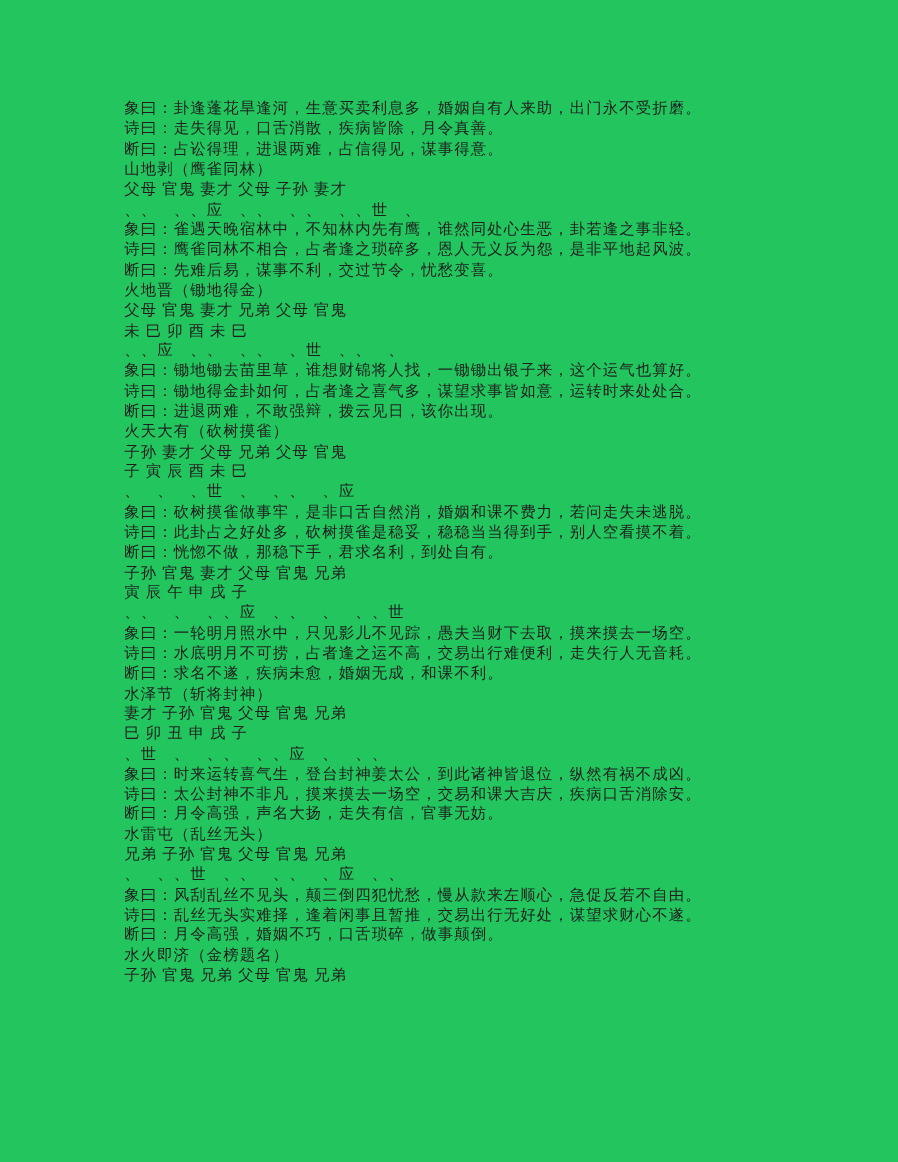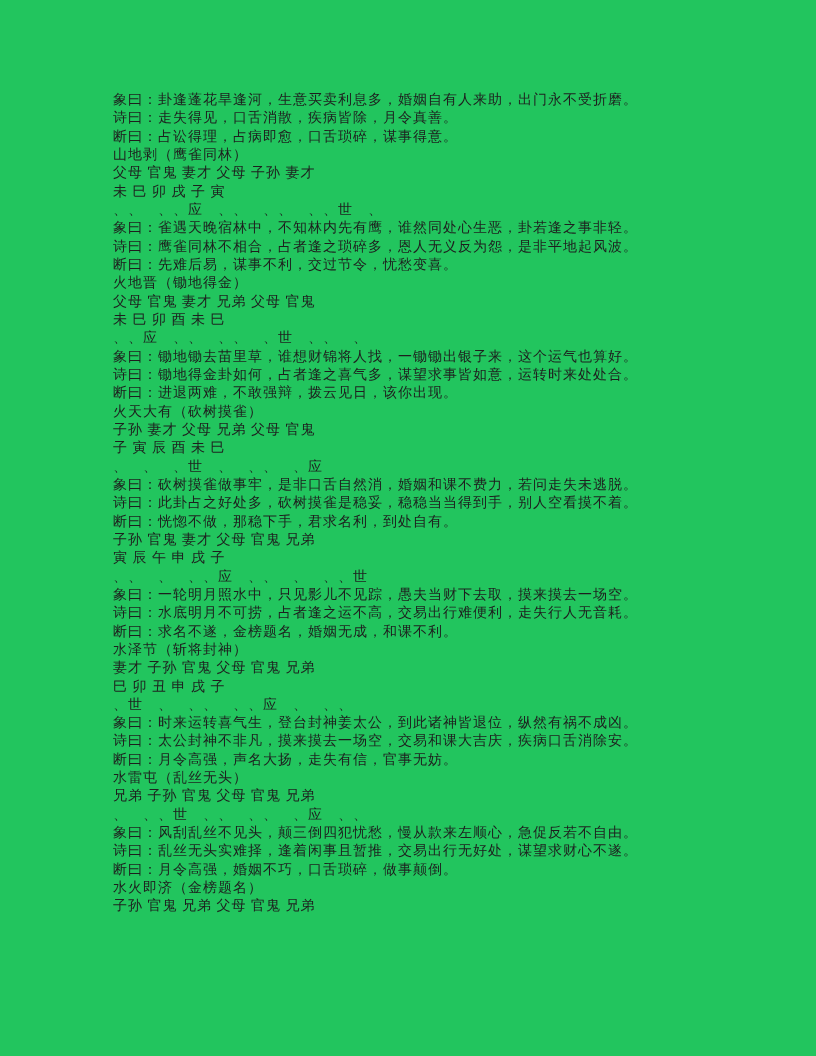--- a/index.html
+++ b/index.html
@@ -38,25 +38,24 @@
   }
 </style>
 </head>
 <body>
 
 <div class="page">
   <div class="doc">
 
     <div class="line">象曰：卦逢蓬花旱逢河，生意买卖利息多，婚姻自有人来助，出门永不受折磨。</div>
     <div class="line">诗曰：走失得见，口舌消散，疾病皆除，月令真善。</div>
-    <div class="line">断曰：占讼得理，占病即愈，口舌琐碎，谋事得意。</div>
+    <div class="line">断曰：占讼得理，进退两难，占信得见，谋事得意。</div>
 
     <div class="line">山地剥（鹰雀同林）</div>
     <div class="line">父母 官鬼 妻才 父母 子孙 妻才</div>
-    <div class="line">未 巳 卯 戌 子 寅</div>
     <div class="line">、、　、、应　、、　、、　、、世　、</div>
     <div class="line">象曰：雀遇天晚宿林中，不知林内先有鹰，谁然同处心生恶，卦若逢之事非轻。</div>
     <div class="line">诗曰：鹰雀同林不相合，占者逢之琐碎多，恩人无义反为怨，是非平地起风波。</div>
     <div class="line">断曰：先难后易，谋事不利，交过节令，忧愁变喜。</div>
 
     <div class="line">火地晋（锄地得金）</div>
     <div class="line">父母 官鬼 妻才 兄弟 父母 官鬼</div>
     <div class="line">未 巳 卯 酉 未 巳</div>
     <div class="line">、、应　、、　、、　、世　、、　、</div>
     <div class="line">象曰：锄地锄去苗里草，谁想财锦将人找，一锄锄出银子来，这个运气也算好。</div>
@@ -69,21 +68,21 @@
     <div class="line">、　、　、世　、　、、　、应</div>
     <div class="line">象曰：砍树摸雀做事牢，是非口舌自然消，婚姻和课不费力，若问走失未逃脱。</div>
     <div class="line">诗曰：此卦占之好处多，砍树摸雀是稳妥，稳稳当当得到手，别人空看摸不着。</div>
     <div class="line">断曰：恍惚不做，那稳下手，君求名利，到处自有。</div>
 
     <div class="line">子孙 官鬼 妻才 父母 官鬼 兄弟</div>
     <div class="line">寅 辰 午 申 戌 子</div>
     <div class="line">、、　、　、、应　、、　、　、、世</div>
     <div class="line">象曰：一轮明月照水中，只见影儿不见踪，愚夫当财下去取，摸来摸去一场空。</div>
     <div class="line">诗曰：水底明月不可捞，占者逢之运不高，交易出行难便利，走失行人无音耗。</div>
-    <div class="line">断曰：求名不遂，金榜题名，婚姻无成，和课不利。</div>
+    <div class="line">断曰：求名不遂，疾病未愈，婚姻无成，和课不利。</div>
 
     <div class="line">水泽节（斩将封神）</div>
     <div class="line">妻才 子孙 官鬼 父母 官鬼 兄弟</div>
     <div class="line">巳 卯 丑 申 戌 子</div>
     <div class="line">、世　、　、、　、、应　、　、、</div>
     <div class="line">象曰：时来运转喜气生，登台封神姜太公，到此诸神皆退位，纵然有祸不成凶。</div>
     <div class="line">诗曰：太公封神不非凡，摸来摸去一场空，交易和课大吉庆，疾病口舌消除安。</div>
     <div class="line">断曰：月令高强，声名大扬，走失有信，官事无妨。</div>
 
     <div class="line">水雷屯（乱丝无头）</div>

